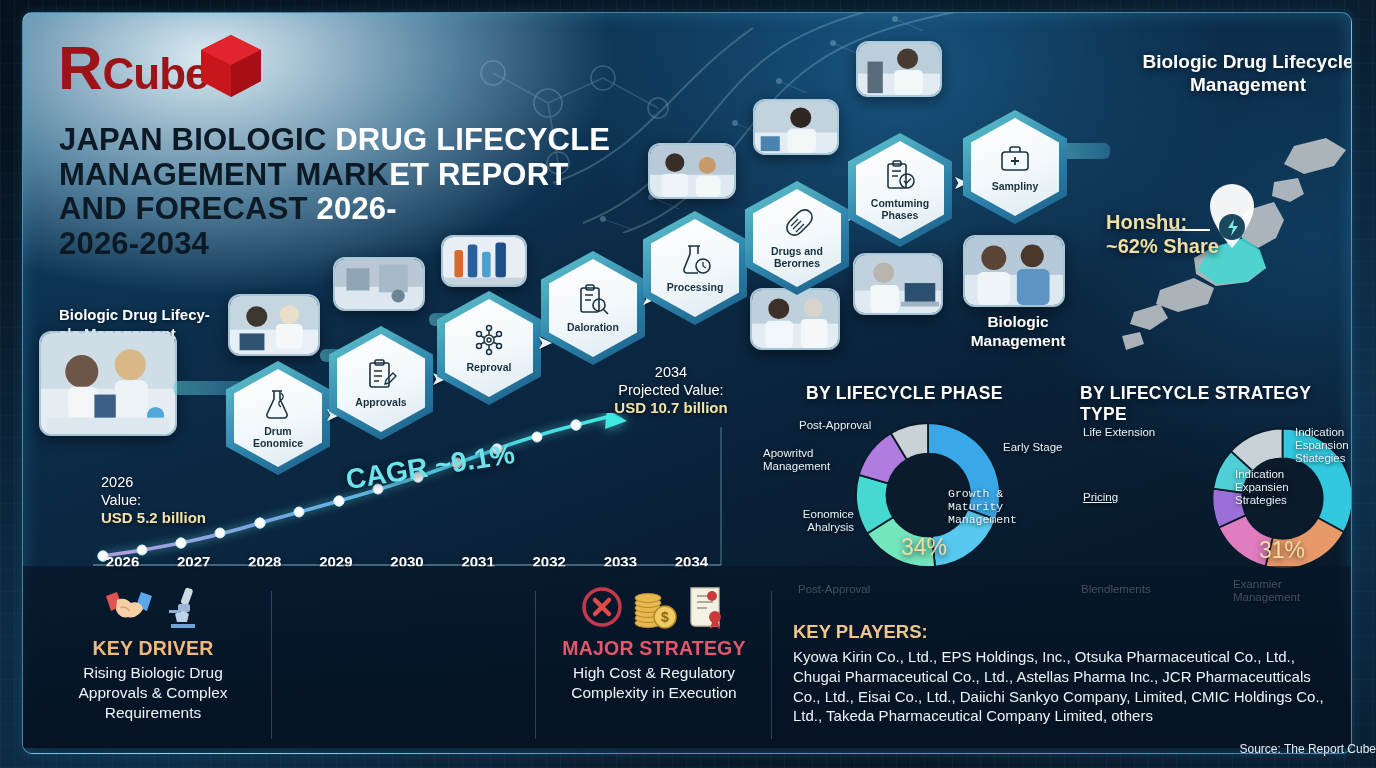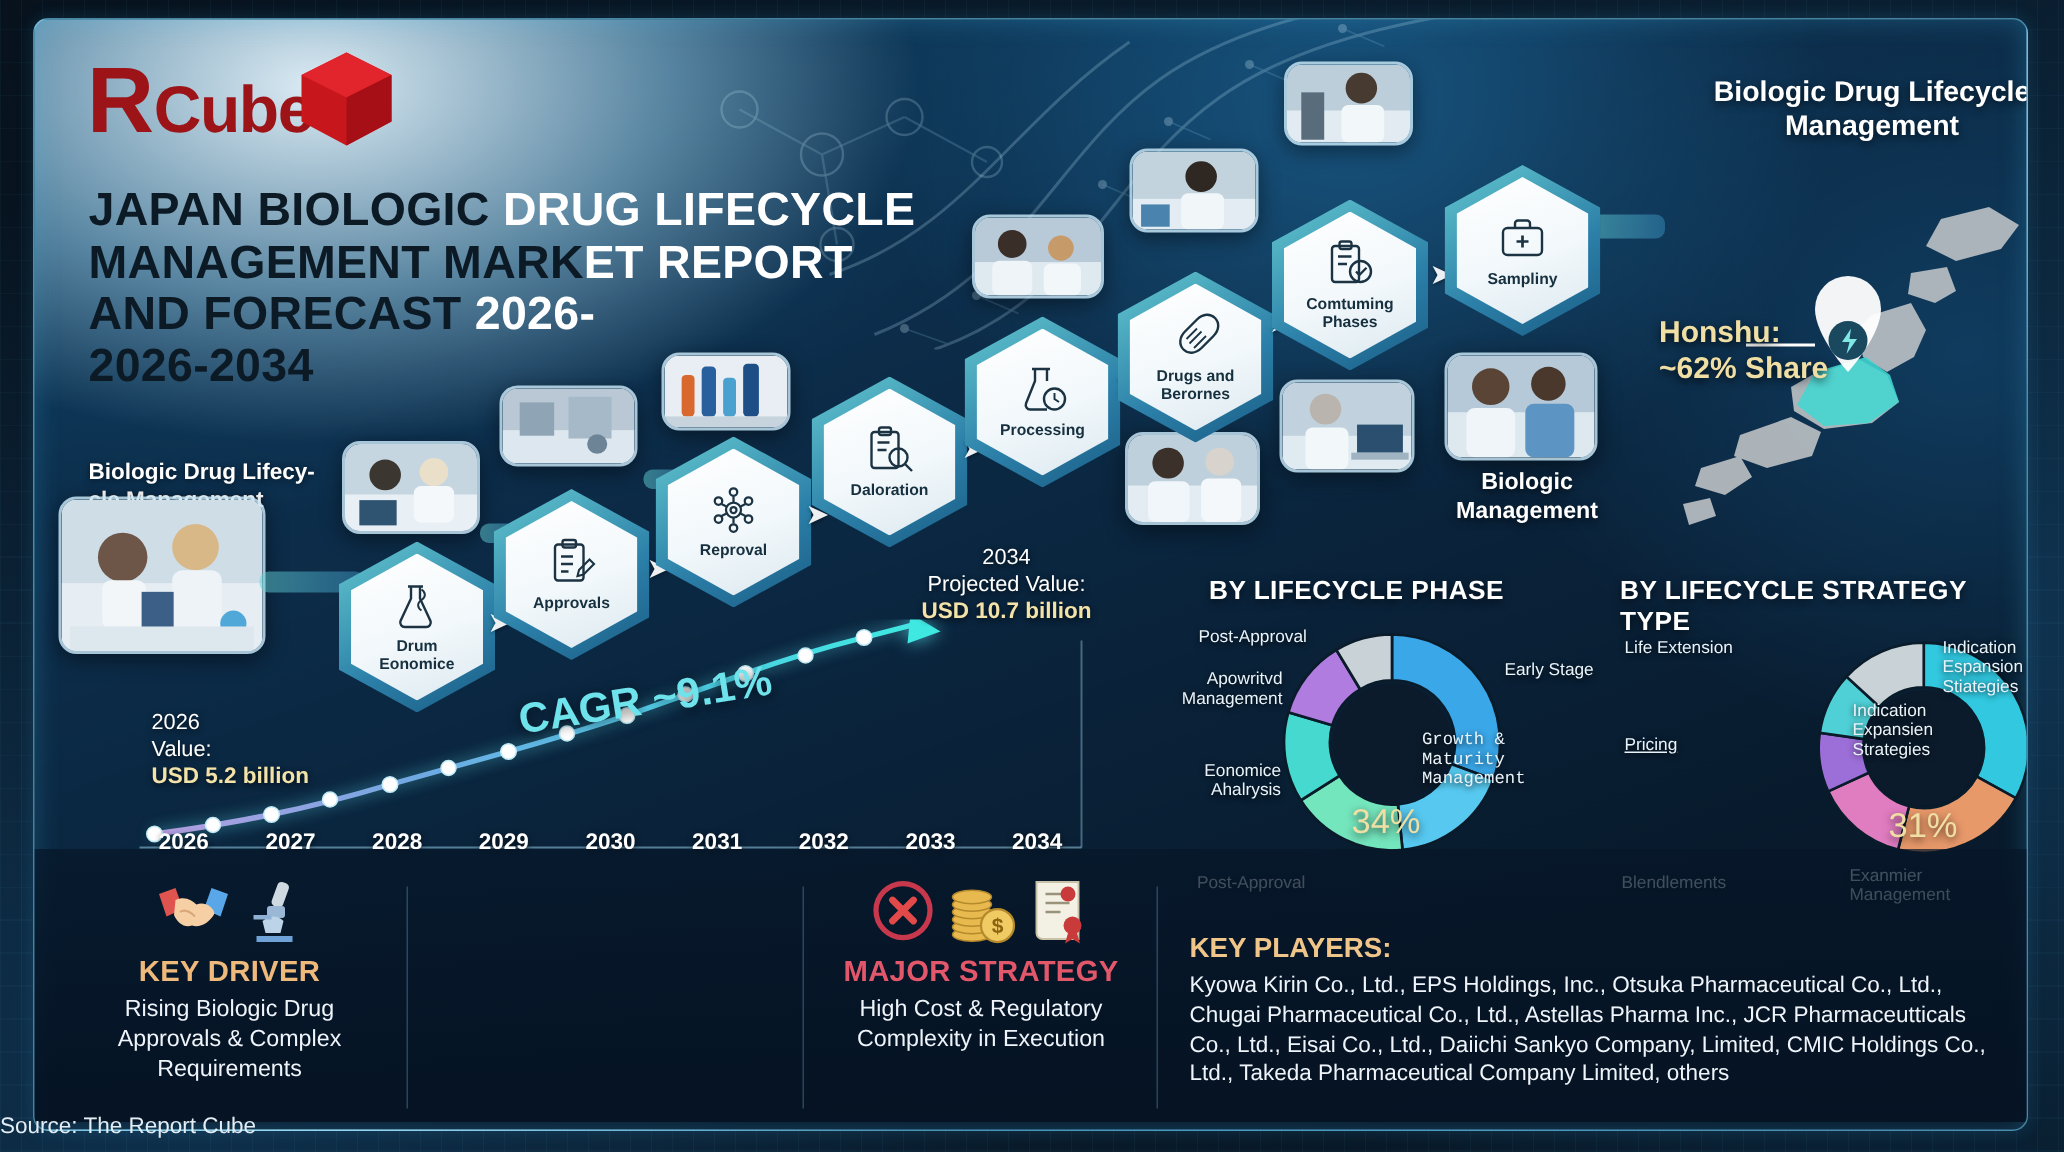--- a/index.html
+++ b/index.html
@@ -114,22 +114,22 @@
   
   .botband { position:absolute; left:23px; top:565px; width:1328px; height:170px;
     background:linear-gradient(180deg,rgba(6,22,40,.72),rgba(5,18,34,.93)); }
   .cell { position:absolute; text-align:center; }
   .cell .hd { font-size:19.5px; font-weight:700; letter-spacing:.2px; margin-bottom:3px; }
   .cell .bd { color:#eef4f9; font-size:15.5px; line-height:1.28; }
   .vdiv { position:absolute; width:1px; background:rgba(120,190,225,.3); }
   .players { position:absolute; left:793px; top:620px; width:548px; }
   .players .hd { color:#f0c58a; font-size:18.5px; font-weight:700; margin-bottom:4px; }
   .players .bd { color:#eef4f9; font-size:15px; line-height:1.32; }
-  .source { position:absolute; left:0; top:742px; width:1376px; text-align:left;
-    color:#e3edf5; font-size:15px; }
+  .source { position:absolute; left:0; top:742px; width:1376px; text-align:right;
+    color:#e3edf5; font-size:12px; }
   .icorow { display:flex; align-items:center; justify-content:center; gap:7px;
     height:52px; margin-bottom:4px; }
 </style>
 </head>
 <body>
 
 <div class="stage">
   <div class="texbg"></div>
 
   <div class="frame">
@@ -487,21 +487,21 @@
         <path d="M-38.4,-11.2 A40,40 0 0,1 -20.6,-34.3 L-11.8,-19.7 A23,23 0 0,0 -22.1,-6.4 Z" fill="#b07ce0" stroke="#0a1b2a" stroke-width="1"></path>
         <path d="M-20.6,-34.3 A40,40 0 0,1 0,-40 L0,-23 A23,23 0 0,0 -11.8,-19.7 Z" fill="#c9d2d6" stroke="#0a1b2a" stroke-width="1"></path>
         <circle r="22" fill="#0c1b2b"></circle>
       </g>
     </svg>
     <div class="donut-center" style="left:878px;top:481px;">34%</div>
     <div class="dlabel" style="left:980px;top:428px;width:80px;">Early Stage</div>
     <div class="dlabel" style="left:925px;top:474px;width:76px;text-align:left;font-family:Liberation Mono, monospace;">Growth &amp; Maturity Management</div>
     <div class="dlabel" style="left:776px;top:406px;">Post-Approval</div>
     <div class="dlabel" style="left:751px;top:495px;width:80px;text-align:right;">Eonomice Ahalrysis</div>
-    <div class="dlabel" style="left:740px;top:434px;width:92px;text-align:right;">Apowritvd Management</div>
+    <div class="dlabel" style="left:740px;top:434px;width:92px;text-align:left;">Apowritvd Management</div>
     <div class="dlabel" style="left:775px;top:570px;">Post-Approval</div>
 
     <div class="donut-title" style="left:1057px;top:370px;">BY LIFECYCLE STRATEGY TYPE</div>
     <svg class="donut" style="left:1172px;top:398px;" width="175" height="175" viewBox="0 0 100 100">
       <g transform="translate(50,50)">
         <path d="M0,-40 A40,40 0 0,1 35.1,19.2 L20.2,11.0 A23,23 0 0,0 0,-23 Z" fill="#31c8e0" stroke="#0a1b2a" stroke-width="1"></path>
         <path d="M35.1,19.2 A40,40 0 0,1 -9.8,38.8 L-5.6,22.3 A23,23 0 0,0 20.2,11.0 Z" fill="#e8996a" stroke="#0a1b2a" stroke-width="1"></path>
         <path d="M-9.8,38.8 A40,40 0 0,1 -36.4,16.6 L-20.9,9.5 A23,23 0 0,0 -5.6,22.3 Z" fill="#e07cc0" stroke="#0a1b2a" stroke-width="1"></path>
         <path d="M-36.4,16.6 A40,40 0 0,1 -39.6,-5.7 L-22.8,-3.3 A23,23 0 0,0 -20.9,9.5 Z" fill="#9c6fd8" stroke="#0a1b2a" stroke-width="1"></path>
         <path d="M-39.6,-5.7 A40,40 0 0,1 -29.4,-27.1 L-16.9,-15.6 A23,23 0 0,0 -22.8,-3.3 Z" fill="#4fd0d6" stroke="#0a1b2a" stroke-width="1"></path>

